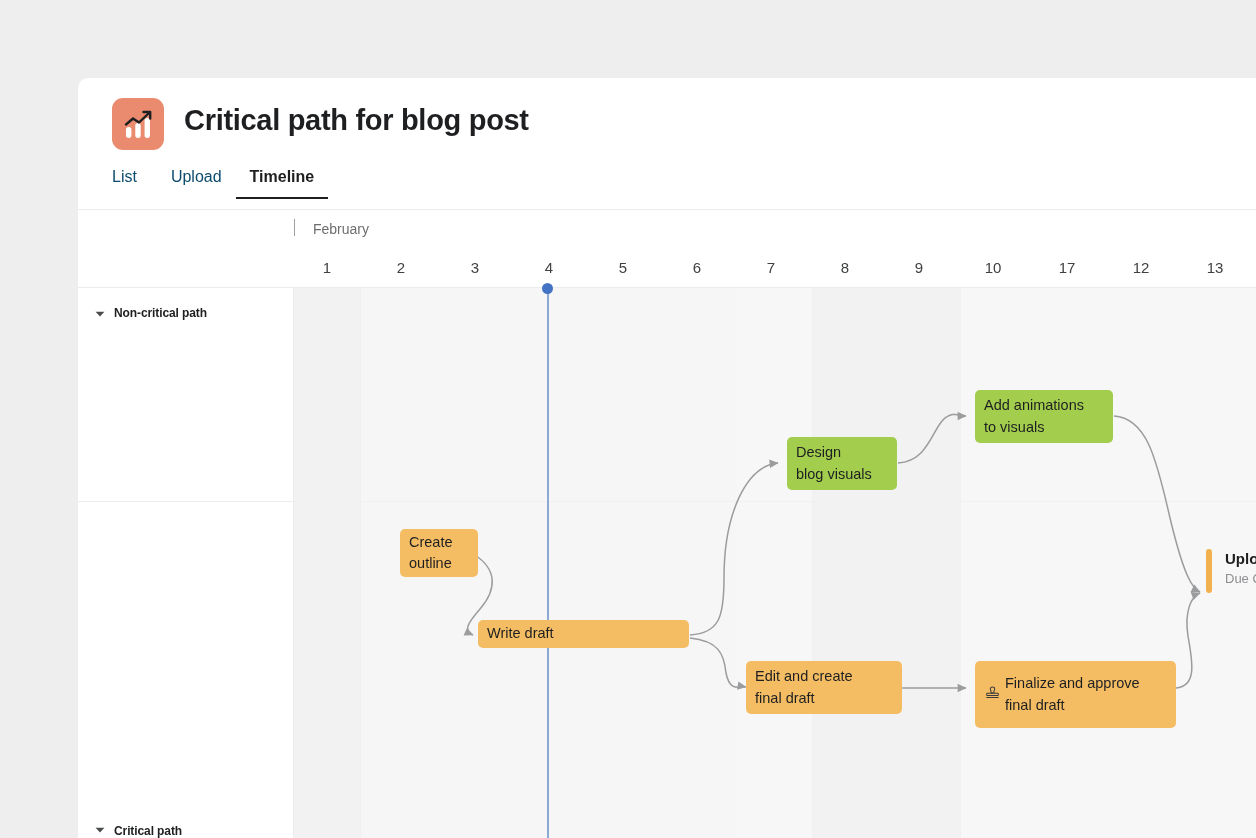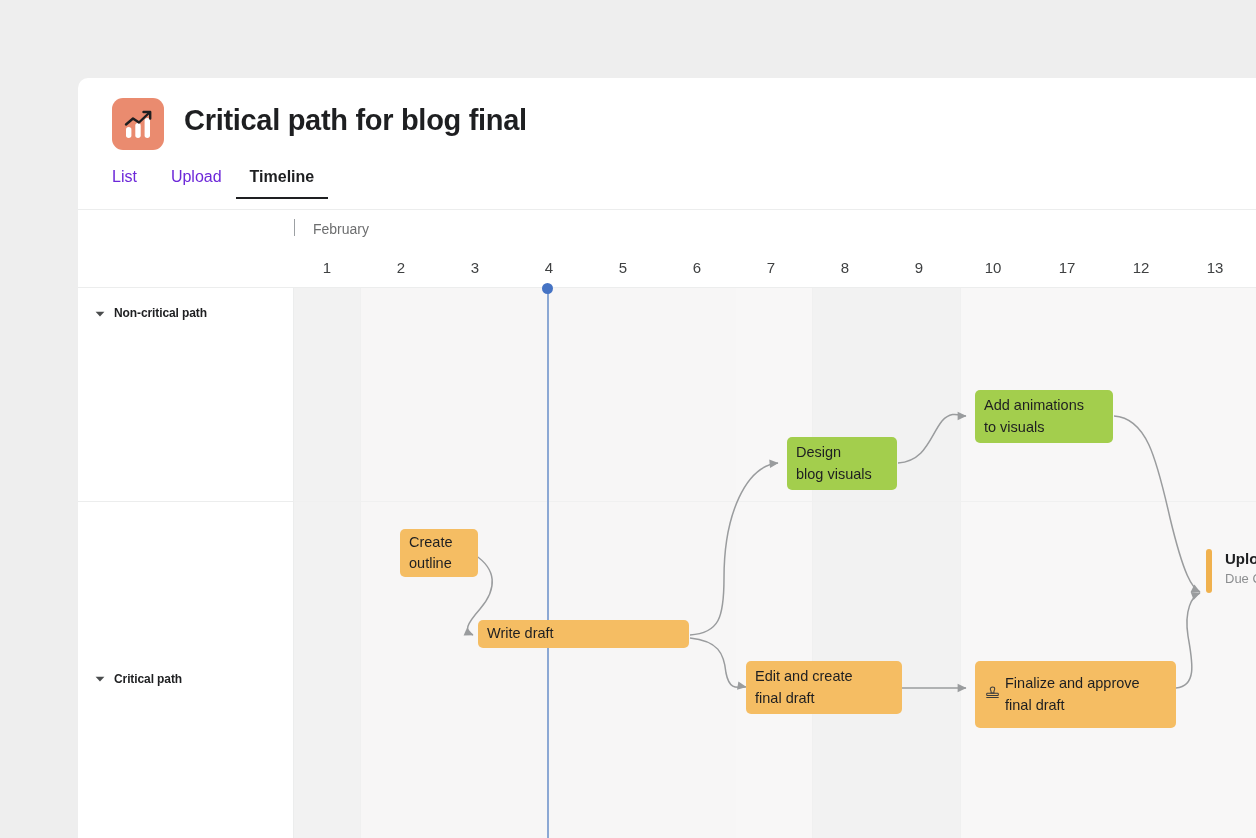--- a/index.html
+++ b/index.html
@@ -37,21 +37,21 @@
     font-size: 29px; font-weight: 700;
     color: #1e1f21; letter-spacing: -0.3px;
     white-space: nowrap;
   }
 
   .tabs { position: absolute; left: 34px; top: 90px; display: flex; gap: 0; }
   .tab {
     position: relative;
     padding: 0 14px 13px 14px;
     font-size: 16px;
-    color: #6d28d9;
+    color: #0c4a6e;
     cursor: pointer;
     white-space: nowrap;
   }
   .tab:first-child { padding-left: 0; padding-right: 20px; }
   .tab.active { color: #1e1f21; font-weight: 600; }
   .tab.active::after {
     content: ""; position: absolute;
     left: 0; right: 0; bottom: 0; height: 2.5px;
     background: #1e1f21;
   }
@@ -192,21 +192,21 @@
     <div class="project-icon">
       <svg width="52" height="52" viewBox="0 0 52 52" aria-hidden="true">
         <rect x="14" y="29" width="5.4" height="11" rx="2.7" fill="#ffffff"></rect>
         <rect x="23.3" y="25" width="5.4" height="15" rx="2.7" fill="#ffffff"></rect>
         <rect x="32.6" y="20" width="5.4" height="20" rx="2.7" fill="#ffffff"></rect>
         <path d="M14 26.5 L21 20.5 L27 24.5 L37.5 14.5" fill="none" stroke="#1e1f21" stroke-width="2.4" stroke-linecap="round" stroke-linejoin="round"></path>
         <path d="M31.5 14 L38.2 14 L38.2 20.6" fill="none" stroke="#1e1f21" stroke-width="2.4" stroke-linecap="round" stroke-linejoin="round"></path>
       </svg>
     </div>
 
-    <div class="project-title">Critical path for blog final</div>
+    <div class="project-title">Critical path for blog post</div>
 
     <div class="tabs">
       <div class="tab">
         <span>List</span>
       </div>
       <div class="tab">
         <span>Upload</span>
       </div>
       <div class="tab active">
         <span>Timeline</span>
@@ -339,21 +339,21 @@
       <div class="group-row" style="height:214px; padding-top:18px; align-items:flex-start;">
         <span class="caret">
           <svg width="16" height="16" viewBox="0 0 16 16" aria-hidden="true">
             <path d="M3.6 5.8 L8 10.6 L12.4 5.8 Z" fill="#4a4c4d"></path>
           </svg>
         </span>
         <span class="glabel">Non-critical path</span>
         <div class="row-divider" style="bottom:0;"></div>
       </div>
 
-      <div class="group-row" style="height:336px; padding-top:18px; align-items:center;">
+      <div class="group-row" style="height:336px; padding-top:18px; align-items:flex-end;">
         <span class="caret">
           <svg width="16" height="16" viewBox="0 0 16 16" aria-hidden="true">
             <path d="M3.6 5.8 L8 10.6 L12.4 5.8 Z" fill="#4a4c4d"></path>
           </svg>
         </span>
         <span class="glabel">Critical path</span>
       </div>
     </div>
 
   </div>

